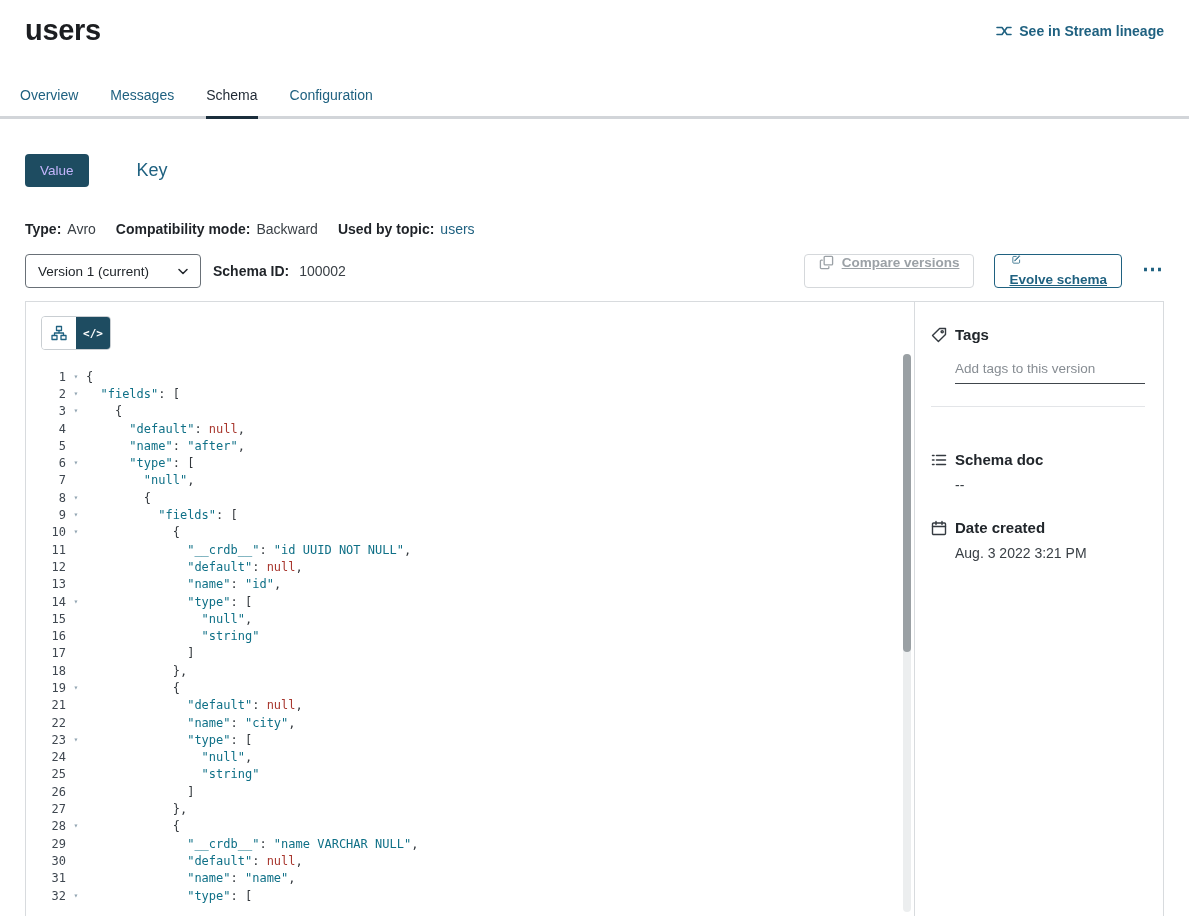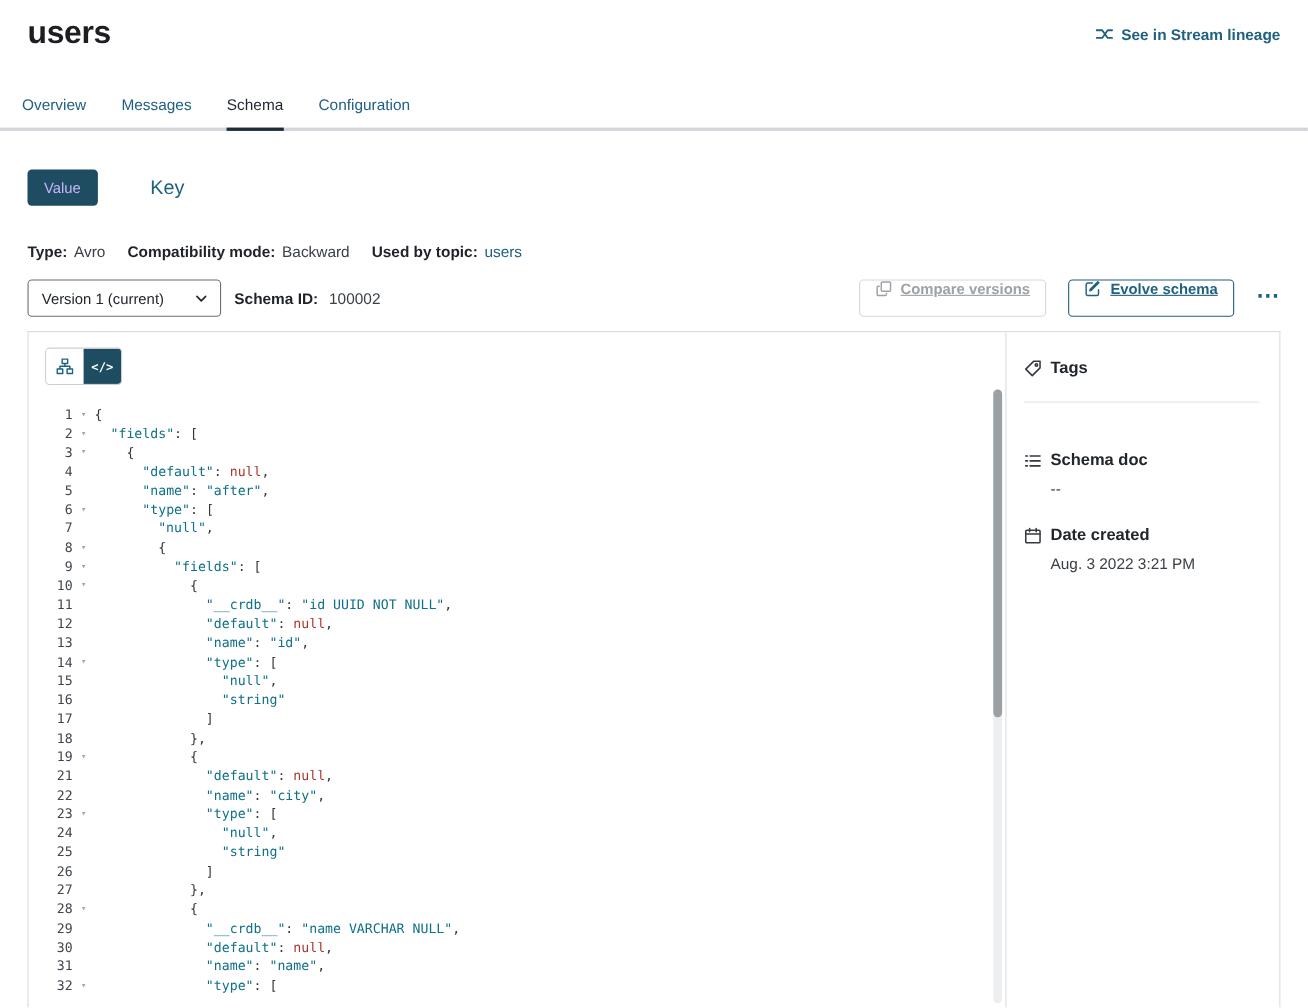--- a/index.html
+++ b/index.html
@@ -29,21 +29,21 @@
   .meta-value { color: #3a4046; margin-right: 20px; }
   .meta-link { color: var(--link, #1f6180); cursor: pointer; text-decoration: none; }
 
   
   .version-row { margin: 17px 25px 0; display: flex; align-items: center; }
   .version-select { width: 176px; height: 34px; border: 1px solid #697077; border-radius: 4px; background: #fff; display: flex; align-items: center; justify-content: space-between; padding: 0 12px; font-size: 13.5px; color: #21262b; cursor: pointer; }
   .schema-id-wrap { margin-left: 12px; font-size: 14px; }
   .actions { margin-left: auto; display: flex; align-items: center; gap: 20px; }
   .btn { display: inline-flex; align-items: flex-start; gap: 8px; height: 34px; padding: 0 14px; border-radius: 4px; background: #fff; font-size: 13.5px; font-family: inherit; cursor: pointer; font-weight: 600; text-decoration: underline; }
   .btn-compare { border: 1px solid #d5d8db; color: #9ba1a6; }
-  .btn-evolve { border: 1px solid var(--link, #1f6180); color: var(--link, #1f6180); }
+  .btn-evolve { border: 1px solid var(--link, #1f6180); color: var(--link, #1f6180); flex-direction: column; }
   .more-btn { background: none; border: none; color: var(--link, #1f6180); font-size: 21px; font-weight: 700; letter-spacing: 1px; cursor: pointer; line-height: 1; padding-bottom: 6px; }
 
   
   .content { margin: 13px 25px 0; display: flex; border: 1px solid #d8dbde; border-bottom: none; height: 615px; overflow: hidden; }
   .editor-panel { flex: 1; position: relative; border-right: 1px solid #d8dbde; overflow: hidden; }
   .editor-toolbar { display: inline-flex; margin: 14px 0 0 15px; border: 1px solid #c9ced2; border-radius: 4px; overflow: hidden; }
   .view-btn { width: 34px; height: 32px; display: flex; align-items: center; justify-content: center; background: #fff; border: none; color: var(--link, #1f6180); cursor: pointer; }
   .view-btn + .view-btn { border-left: 1px solid #c9ced2; }
   .view-btn.active { background: var(--active-dark, #1e4c61); color: #fff; border-left: none; }
   .code-glyph { font-family: "DejaVu Sans Mono", monospace; font-size: 11px; font-weight: 700; }
@@ -319,20 +319,21 @@
 
   <aside class="sidebar">
     <div class="side-section" style="margin-top:0">
       <div class="side-heading">
         <svg width="16" height="16" viewBox="0 0 16 16" fill="none" stroke="currentColor" stroke-width="1.4" stroke-linejoin="round">
           <path d="M8.6 1.5h5.9v5.9L7.4 14.5 1.5 8.6z"></path>
           <circle cx="11.2" cy="4.8" r="1.1"></circle>
         </svg>
         <span>Tags</span>
       </div>
+      <input class="tags-input" type="text" placeholder="Add tags to this version" style="">
       <hr class="side-divider">
     </div>
 
     <div class="side-section">
       <div class="side-heading">
         <svg width="16" height="16" viewBox="0 0 16 16" fill="none" stroke="currentColor" stroke-width="1.5" stroke-linecap="round">
           <path d="M5.5 3.5H14.5M5.5 8H14.5M5.5 12.5H14.5"></path>
           <path d="M1.5 3.5h1.5M1.5 8h1.5M1.5 12.5h1.5"></path>
         </svg>
         <span>Schema doc</span>

